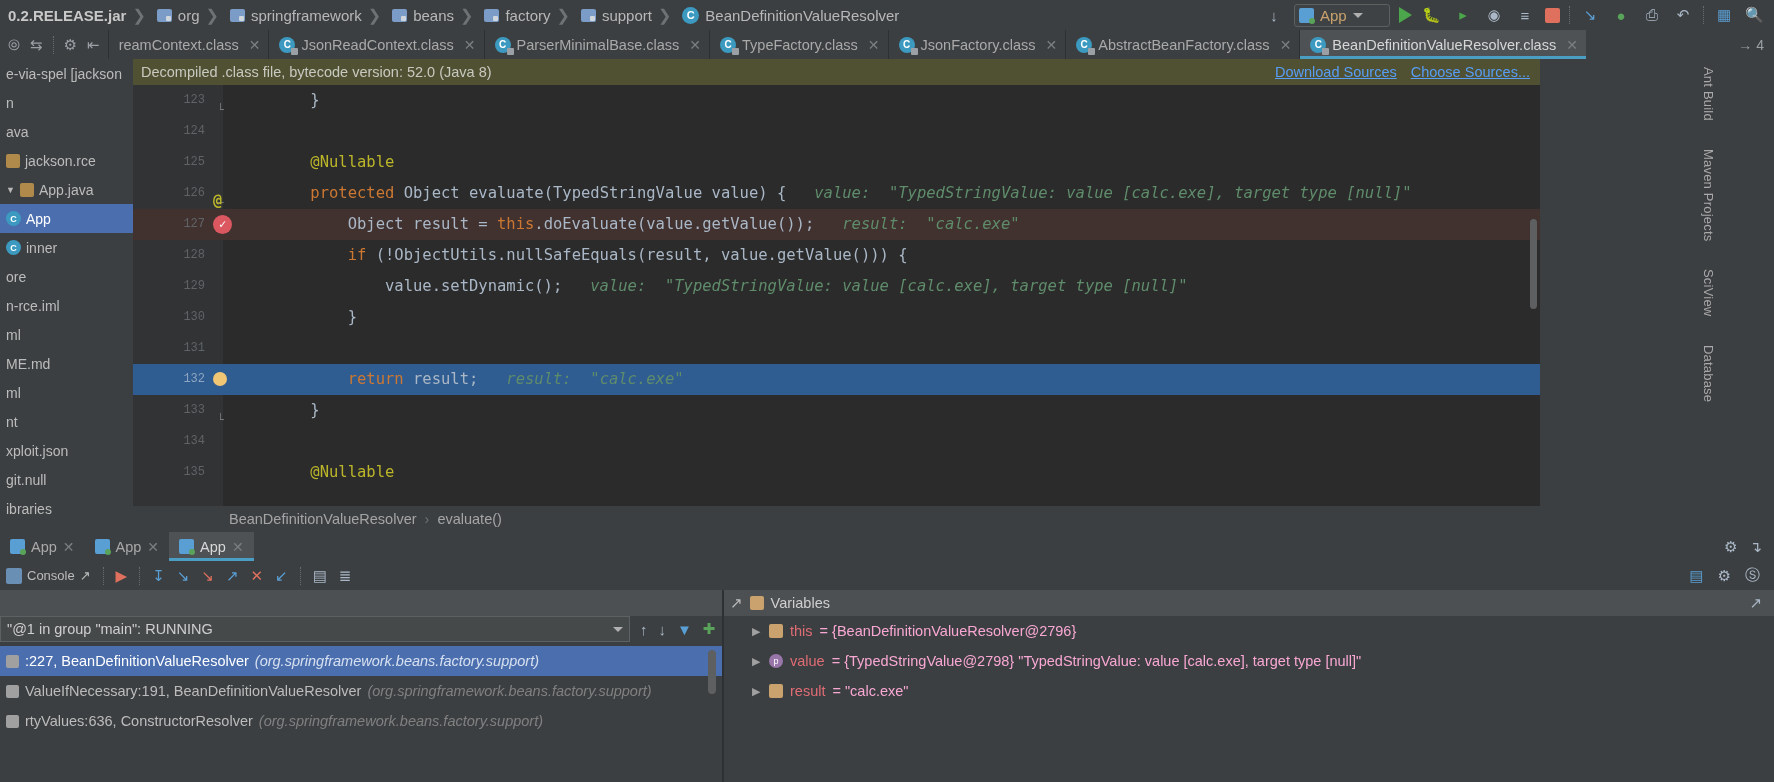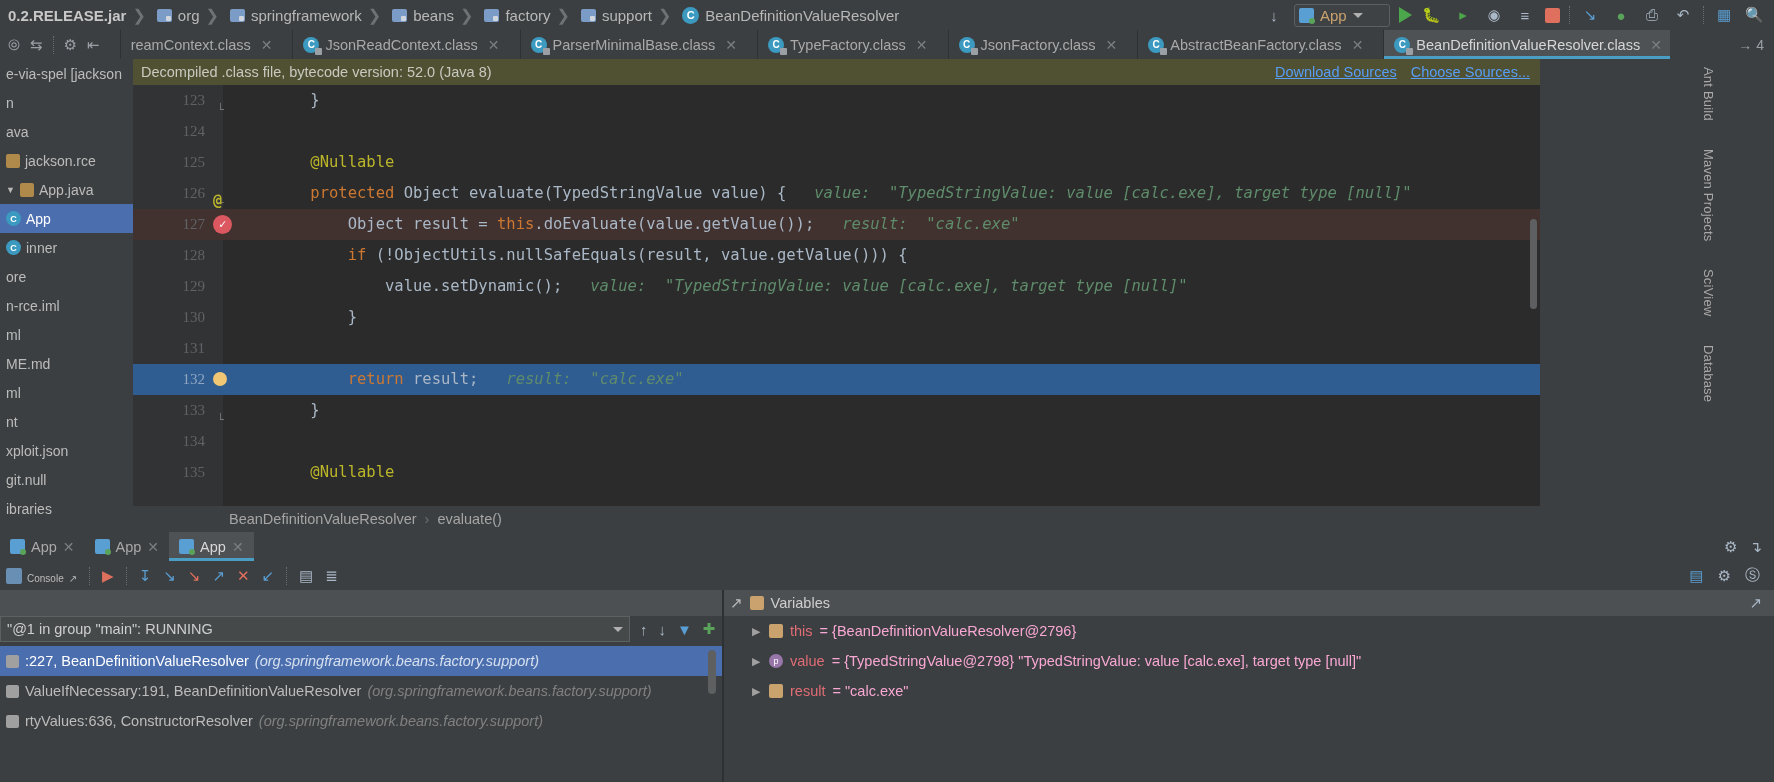--- a/index.html
+++ b/index.html
@@ -30,21 +30,21 @@
   .caret{width:0;height:0;border-left:5px solid transparent;border-right:5px solid transparent;border-top:5px solid #b0b0b0;}
   .tri-green{width:0;height:0;border-top:8px solid transparent;border-bottom:8px solid transparent;border-left:13px solid #4ca64c;}
   .stop-sq{width:15px;height:15px;background:#e0705e;border-radius:2px;}
   .vdiv{width:1px;height:18px;border-left:1px dotted #6a6d6f;}
 
   
   .tabstrip{position:absolute;left:0;top:30px;width:1774px;height:29px;background:#3c3f41;display:flex;align-items:stretch;}
   .tabtools{display:flex;align-items:center;gap:10px;padding:0 8px;}
   .tabtools .ti{color:#9aa0a6;font-size:15px;}
   .tab{display:flex;align-items:center;gap:6px;padding:0 8px 0 10px;height:29px;
-    border-left:1px solid #2e3133;color:#a9a9a9;font-size:14.5px;white-space:nowrap;position:relative;margin-left:12px;}
+    border-left:1px solid #2e3133;color:#a9a9a9;font-size:14.5px;white-space:nowrap;position:relative;}
   .tab .x{color:#7c7f81;font-size:14px;margin-left:4px;}
   .tab.active{background:#4e5254;color:#d6d6d6;}
   .tab.active:after{content:"";position:absolute;left:0;right:0;bottom:0;height:3px;background:#4a9ec4;}
   .tab .cic{width:16px;height:16px;border-radius:50%;background:#3c9ac0;color:#fff;font-size:10px;
     display:inline-flex;align-items:center;justify-content:center;font-weight:bold;position:relative;}
   .tab .cic .lock{position:absolute;right:-3px;bottom:-2px;width:7px;height:7px;background:#9aa0a6;border-radius:1px;}
   .tabcount{margin-left:auto;display:flex;align-items:center;gap:4px;color:#9aa0a6;font-size:14px;padding:0 10px;}
 
   
   .leftpane{position:absolute;left:0;top:59px;width:133px;height:473px;background:#3c3f41;overflow:hidden;font-size:14px;}
@@ -57,22 +57,22 @@
 
   
   .editor{position:absolute;left:133px;top:59px;width:1407px;height:473px;background:#2b2b2b;overflow:hidden;}
   .banner{position:relative;height:26px;background:#4f5132;display:flex;align-items:center;
      padding:0 8px;color:#c9c9c0;font-size:14.5px;}
   .banner .links{position:absolute;right:10px;display:flex;gap:14px;}
   .banner .links a{color:#589df6;text-decoration:underline;cursor:pointer;font-size:14.5px;}
   .gutter{position:absolute;left:0;top:26px;width:90px;height:447px;background:#313335;}
   .codearea{position:absolute;left:0;top:26px;right:0;height:447px;overflow:hidden;}
   .cl{position:relative;height:31px;line-height:31px;font-family:"DejaVu Sans Mono", monospace;font-size:15.5px;white-space:pre;}
-  .cl .lnum{position:absolute;left:0;width:72px;text-align:right;color:#606366;font-size:15px;
-     font-family:Liberation Serif, serif;}
+  .cl .lnum{position:absolute;left:0;width:72px;text-align:right;color:#606366;font-size:12px;
+     font-family:Liberation Mono, monospace;}
   .cl .code{position:absolute;left:140px;color:#a9b7c6;}
   .cl.hl-red{background:#41312f;}
   .cl.hl-blue{background:#2f5c91;}
   .cl.hl-blue .lnum{color:#8fa6c0;}
   .kw{color:#cc7832;} .anno{color:#bbb529;} .hint{color:#5f8c6b;font-style:italic;}
   .fold{position:absolute;left:84px;width:12px;top:9px;color:#787878;font-size:11px;}
   .mkred{position:absolute;left:80px;top:6px;width:19px;height:19px;border-radius:50%;background:#db5860;
      display:flex;align-items:center;justify-content:center;color:#fff;font-size:12px;}
   .mkat{position:absolute;left:80px;top:8px;color:#bbb529;font-size:15px;font-weight:bold;}
   .mkbulb{position:absolute;left:80px;top:8px;width:14px;height:14px;border-radius:50%;background:#f0c674;}
@@ -91,21 +91,21 @@
   .dbgtabs{position:absolute;left:0;top:532px;width:1774px;height:29px;background:#3c3f41;display:flex;align-items:center;}
   .dtab{display:flex;align-items:center;gap:6px;padding:0 10px;height:29px;color:#a9a9a9;font-size:14.5px;}
   .dtab.active{background:#4e5254;color:#d8d8d8;position:relative;}
   .dtab.active:after{content:"";position:absolute;left:0;right:0;bottom:0;height:3px;background:#4a9ec4;}
   .dtab .x{color:#7c7f81;font-size:14px;}
   .appic{width:15px;height:15px;background:#5a9fd4;border-radius:2px;position:relative;}
   .appic:after{content:"";position:absolute;right:-1px;bottom:-1px;width:6px;height:6px;background:#5aa35a;border-radius:50%;}
   .dtabright{margin-left:auto;display:flex;align-items:center;gap:12px;padding-right:12px;color:#a9b7c6;}
 
   .dbgtoolbar{position:absolute;left:0;top:561px;width:1774px;height:29px;background:#3c3f41;display:flex;align-items:center;gap:12px;padding-left:6px;}
-  .consolebtn{display:flex;align-items:flex-end;gap:5px;color:#bcbcbc;font-size:10px;}
+  .consolebtn{display:flex;align-items:center;gap:5px;color:#bcbcbc;font-size:13px;}
   .sq-console{width:16px;height:16px;background:#6a8fb5;border-radius:2px;}
   .dbg-ic{font-size:15px;color:#a9b7c6;}
   .dbgtoolbar .right{margin-left:auto;display:flex;align-items:center;gap:14px;padding-right:14px;}
 
   .splitbar{position:absolute;left:0;top:590px;width:1774px;height:26px;background:#4c5052;display:flex;align-items:center;}
   .splitbar .half-r{position:absolute;left:722px;right:0;top:0;height:26px;display:flex;align-items:center;gap:7px;padding-left:8px;}
   .varhdr-ic{width:14px;height:14px;background:#c9a26d;border-radius:2px;}
   .splitbar .vtitle{font-size:14.5px;color:#cfcfcf;}
   .splitbar .right-arrow{margin-left:auto;padding-right:12px;color:#a9b7c6;}
 

